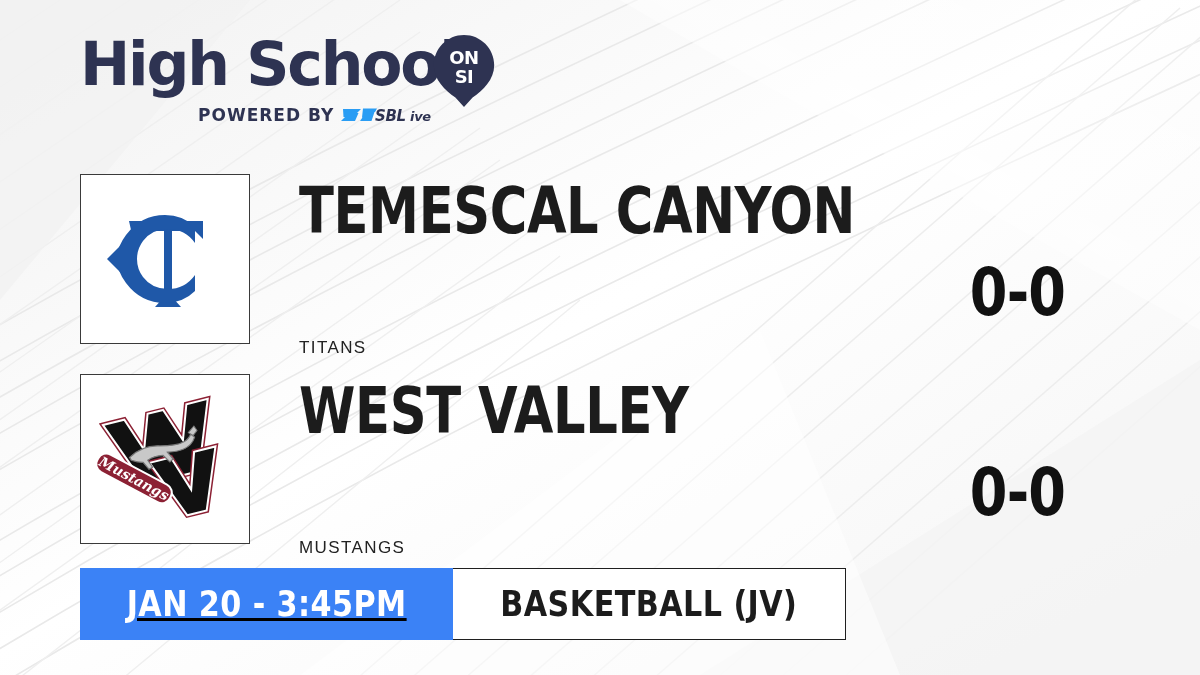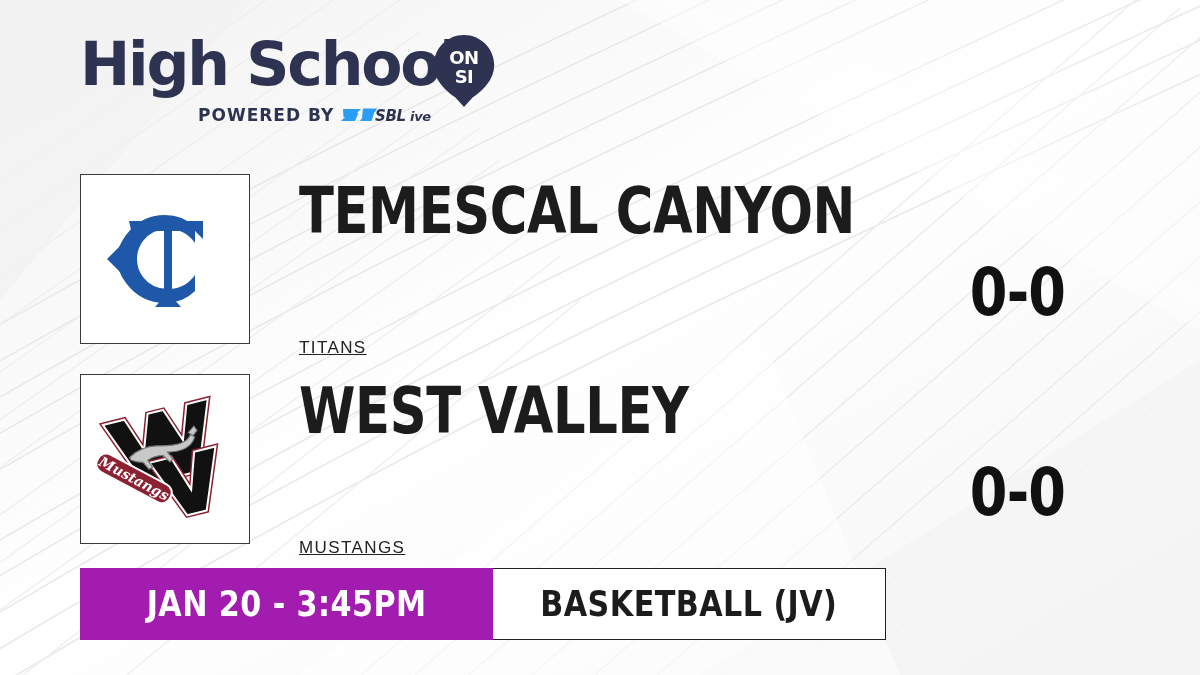--- a/index.html
+++ b/index.html
@@ -92,21 +92,20 @@
   }
 
   .team-mascot {
     position:absolute; left:0; top:164px;
     font-family:"Liberation Sans", sans-serif;
     font-weight:400;
     font-size:17px;
     letter-spacing:1.4px;
     color:#222222;
     white-space:nowrap;
-    text-decoration:underline;
   }
 
   .team-score {
     position:absolute; top:0; left:845px;
     width:185px;
     text-align:center;
     font-family:"DejaVu Sans", sans-serif;
     font-weight:700;
     font-size:66px;
     line-height:66px;
@@ -119,24 +118,25 @@
   #team-row-1 .team-score { top:86px; }
 
   
   #bottom-bar {
     position:absolute; left:80px; top:568px;
     height:72px;
     display:flex;
     align-items:stretch;
   }
   #datetime-chip {
-    background:#a21caf;
+    background:#3b82f6;
     display:flex; align-items:center; justify-content:center;
-    padding:0 40px;
+    padding:0 20px;
     min-width:357px;
+    text-decoration:underline;
   }
   #datetime-text {
     font-family:"DejaVu Sans", sans-serif;
     font-weight:700;
     font-size:36px;
     line-height:40px;
     color:#ffffff;
     letter-spacing:0.5px;
     transform:scaleX(0.84);
     white-space:nowrap;

